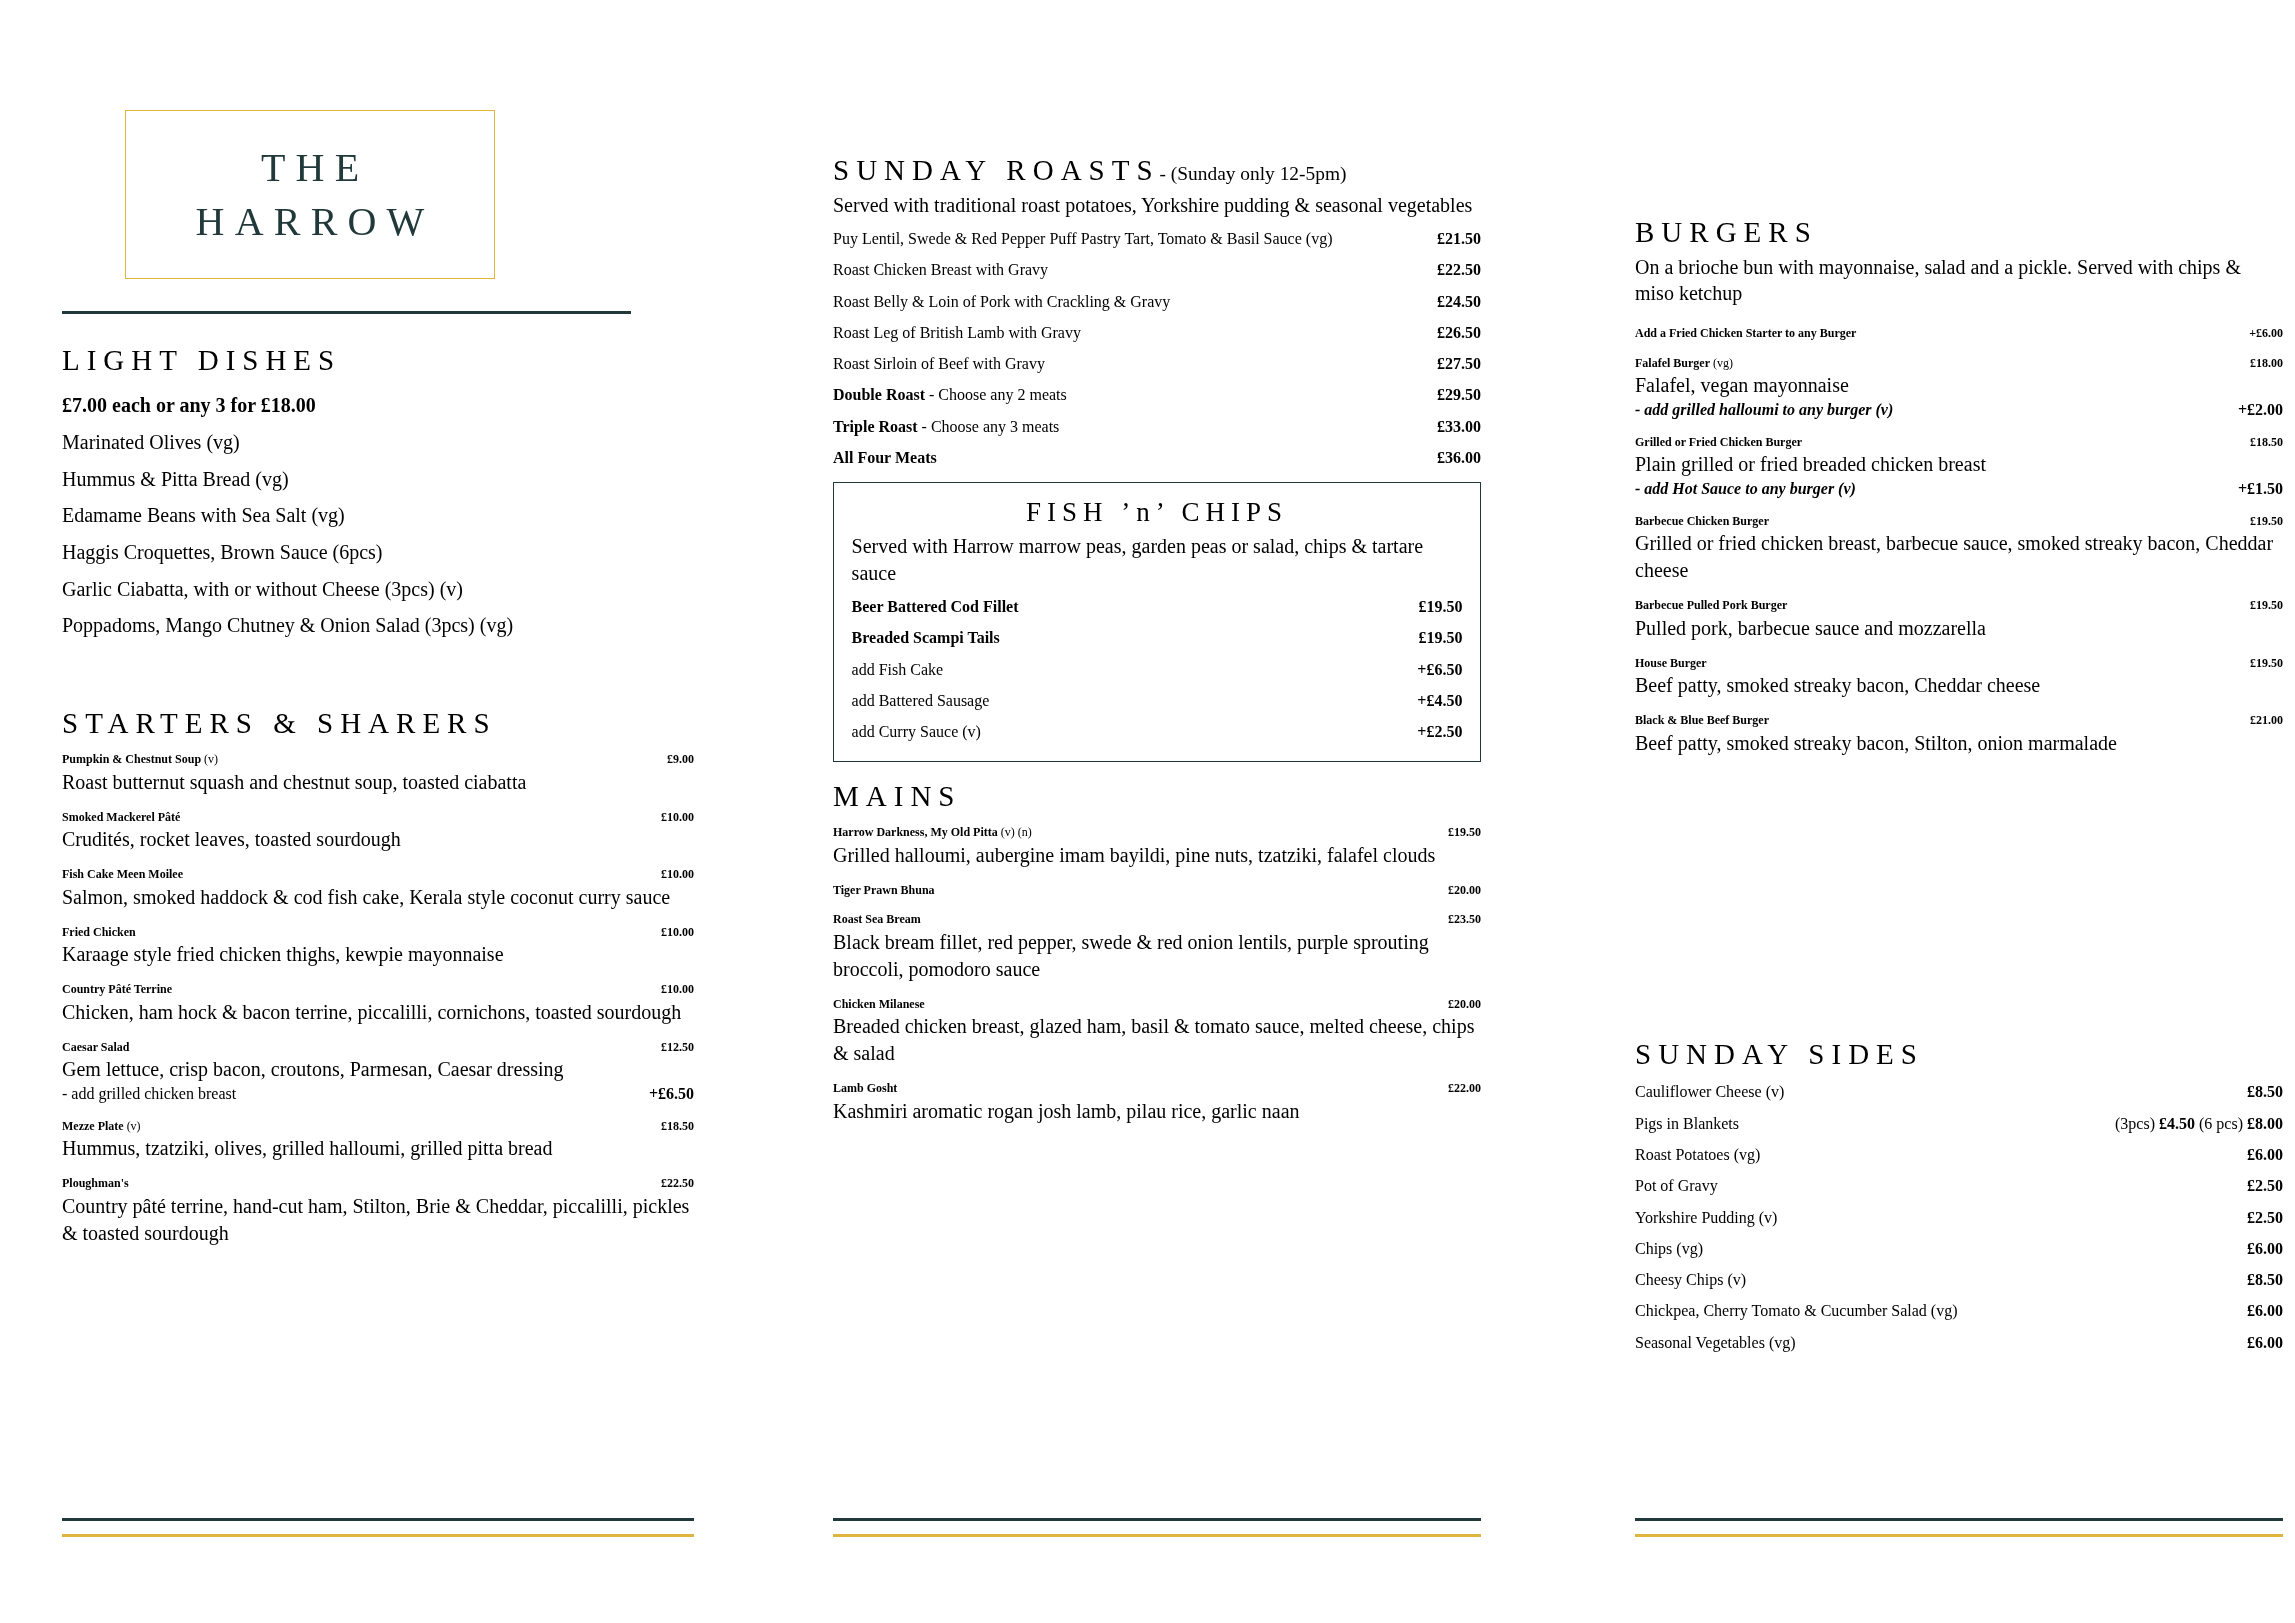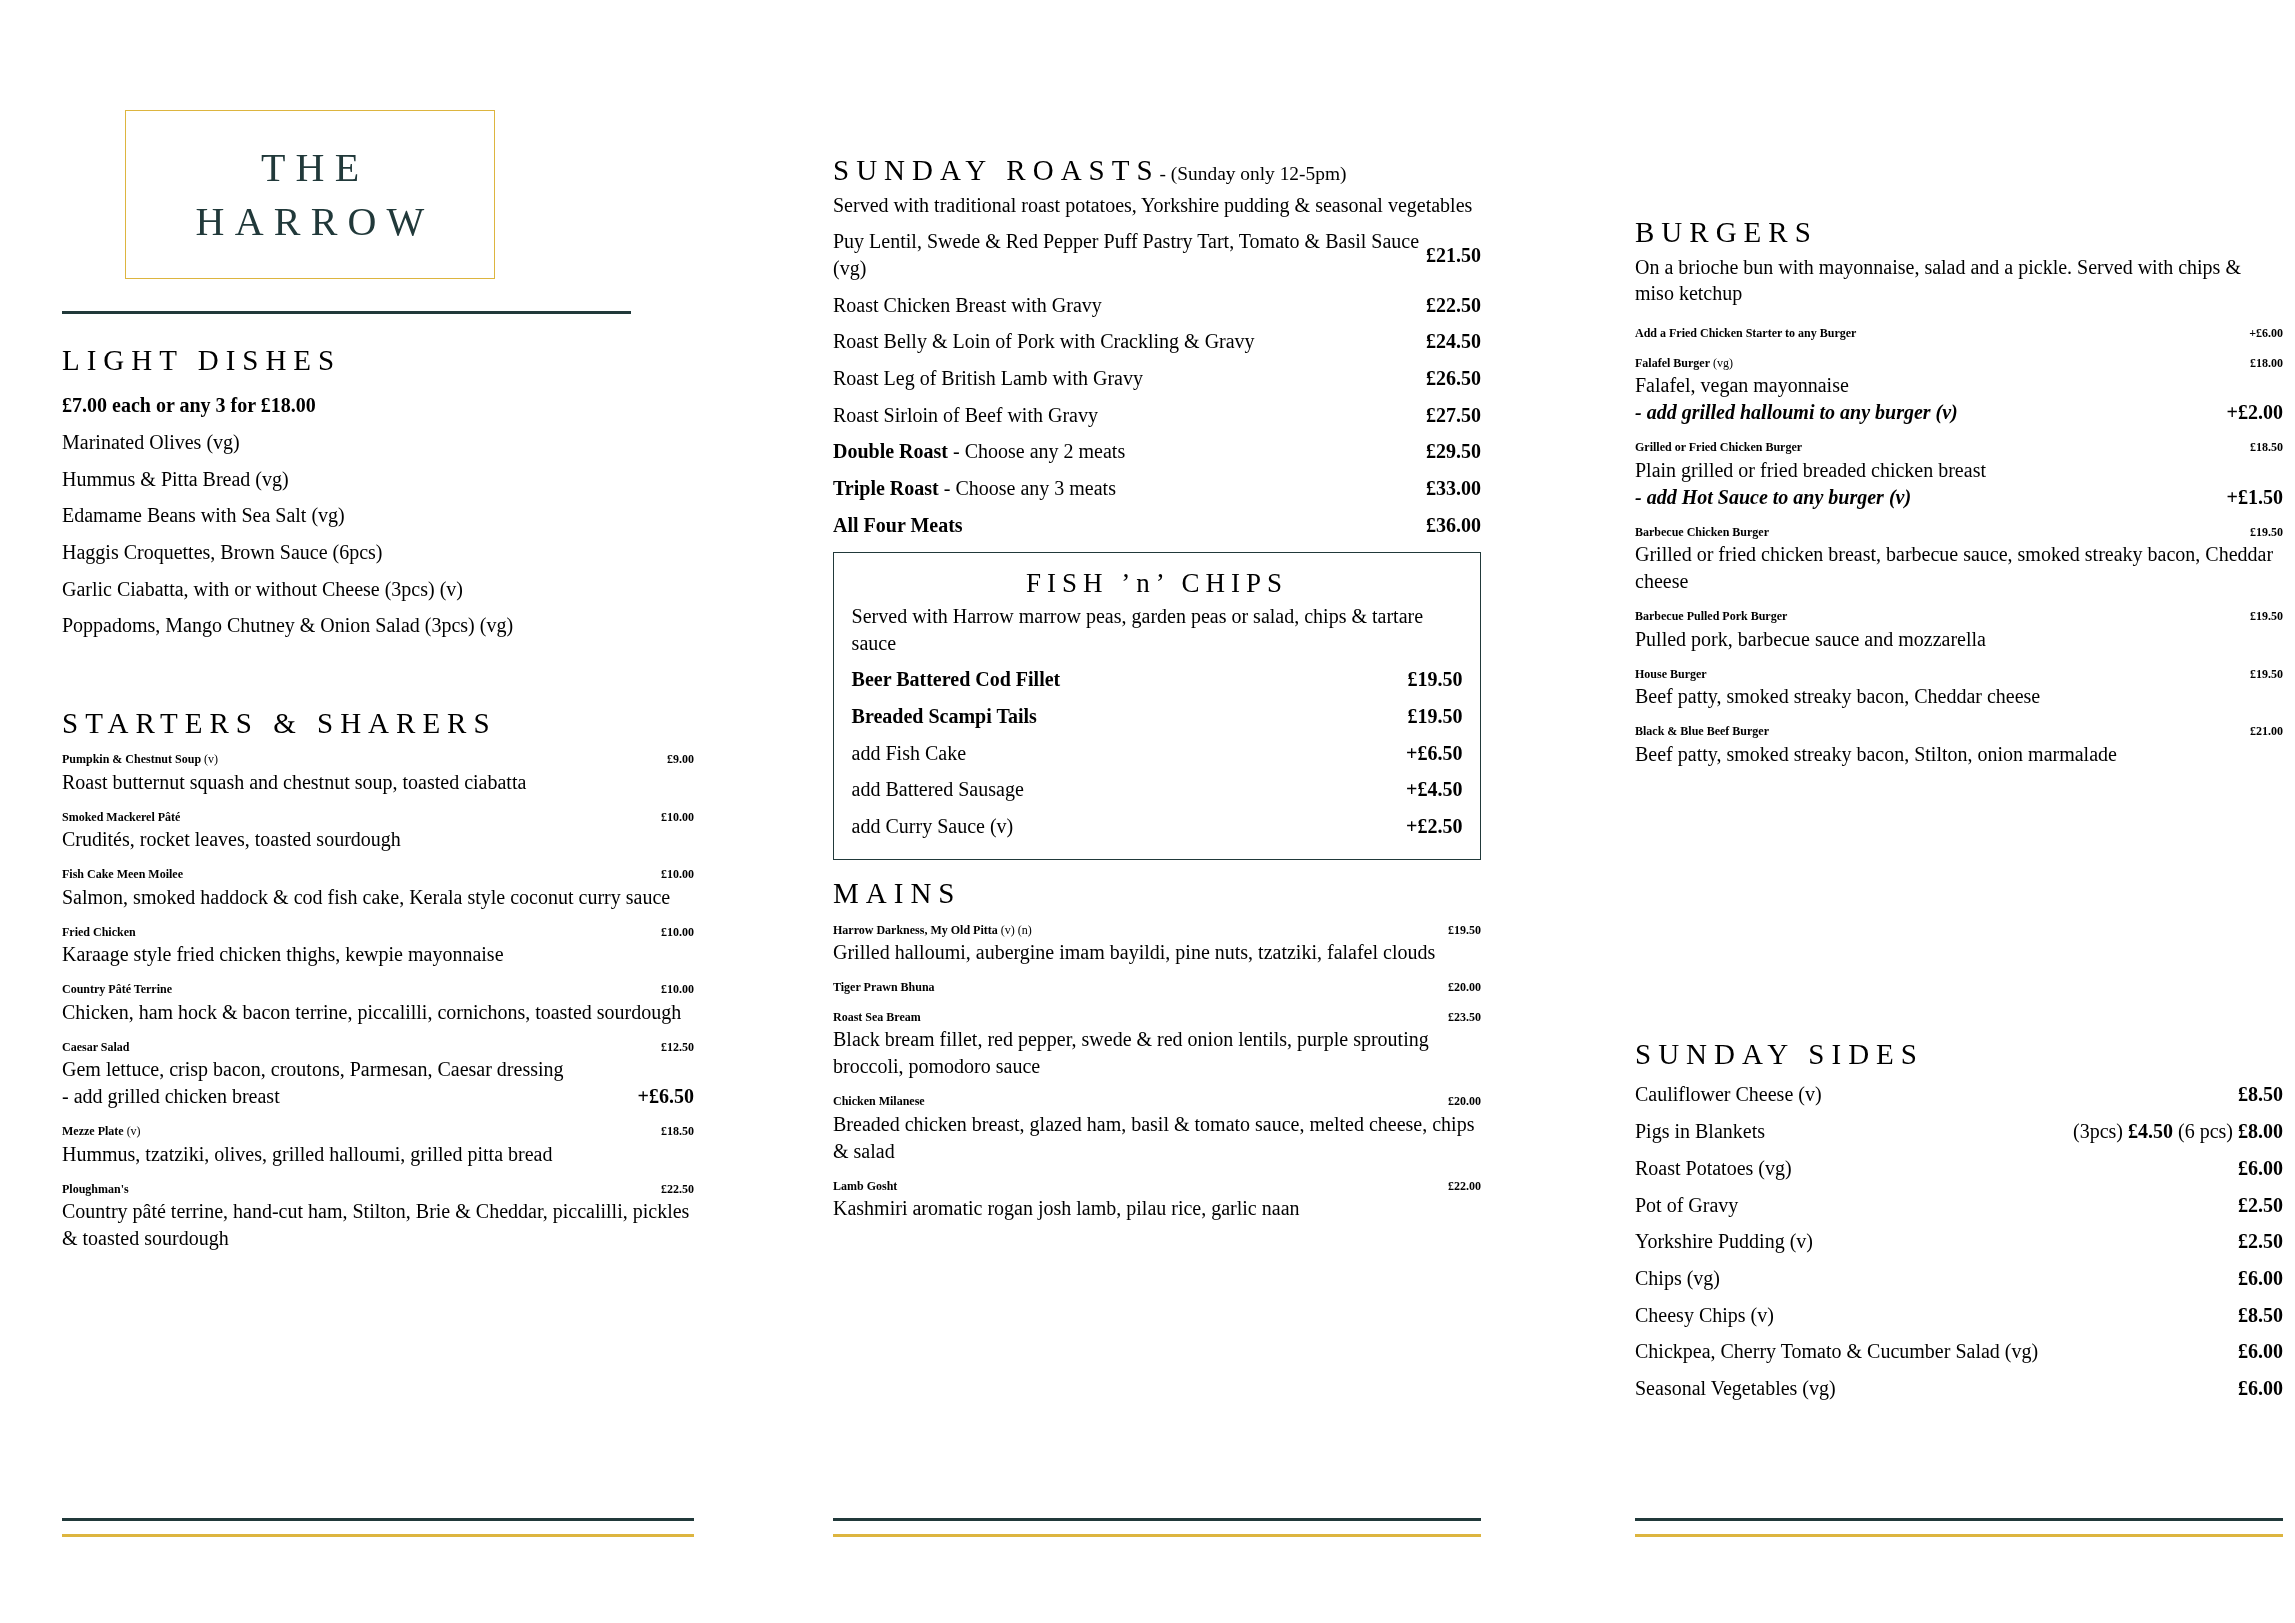--- a/index.html
+++ b/index.html
@@ -122,34 +122,34 @@
   .item-head .nm { flex: 1 1 auto; }
   .item-head .nm .tag { font-weight: 400; }
   .item-head .pr { flex: 0 0 auto; white-space: nowrap; }
   .item-desc {
     font-size: 20px;
     font-weight: 400;
     line-height: 1.35;
     margin-top: 0.9px;
   }
   .item-addon {
-    font-size: 20px;
+    font-size: 16px;
     display: flex;
     align-items: flex-end;
     justify-content: space-between;
     gap: 11px;
     line-height: 1.35;
   }
   .item-addon .nm { font-weight: 400; }
   .item-addon .pr { font-weight: 700; white-space: nowrap; }
   .item-addon.em .nm { font-weight: 700; font-style: italic; }
 
   
   .plain-row {
-    font-size: 20px;
+    font-size: 16px;
     display: flex;
     align-items: center;
     justify-content: space-between;
     gap: 6px;
     line-height: 1.35;
     margin-top: 9.7px;
   }
   .plain-row .nm { font-weight: 400; }
   .plain-row .nm.bold { font-weight: 700; }
   .plain-row .nm .lead { font-weight: 700; }

